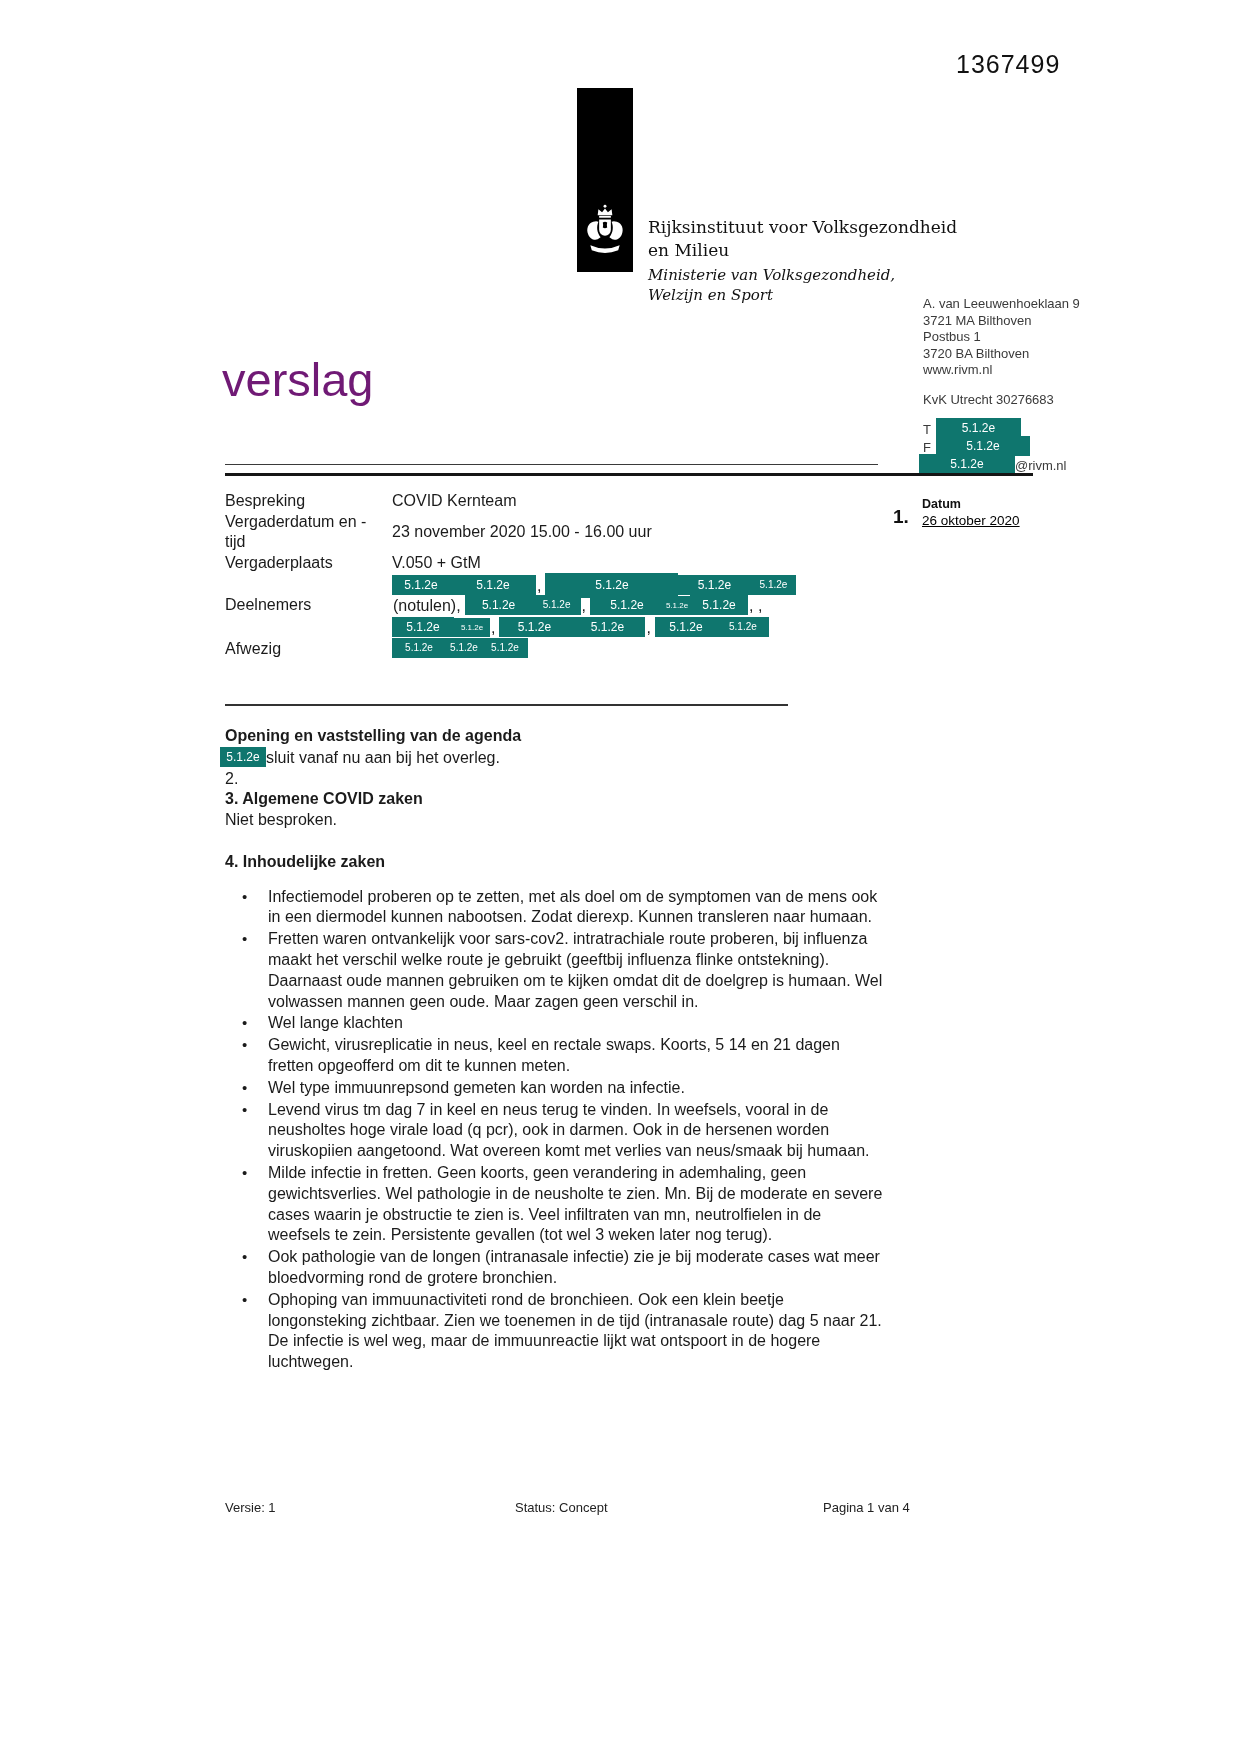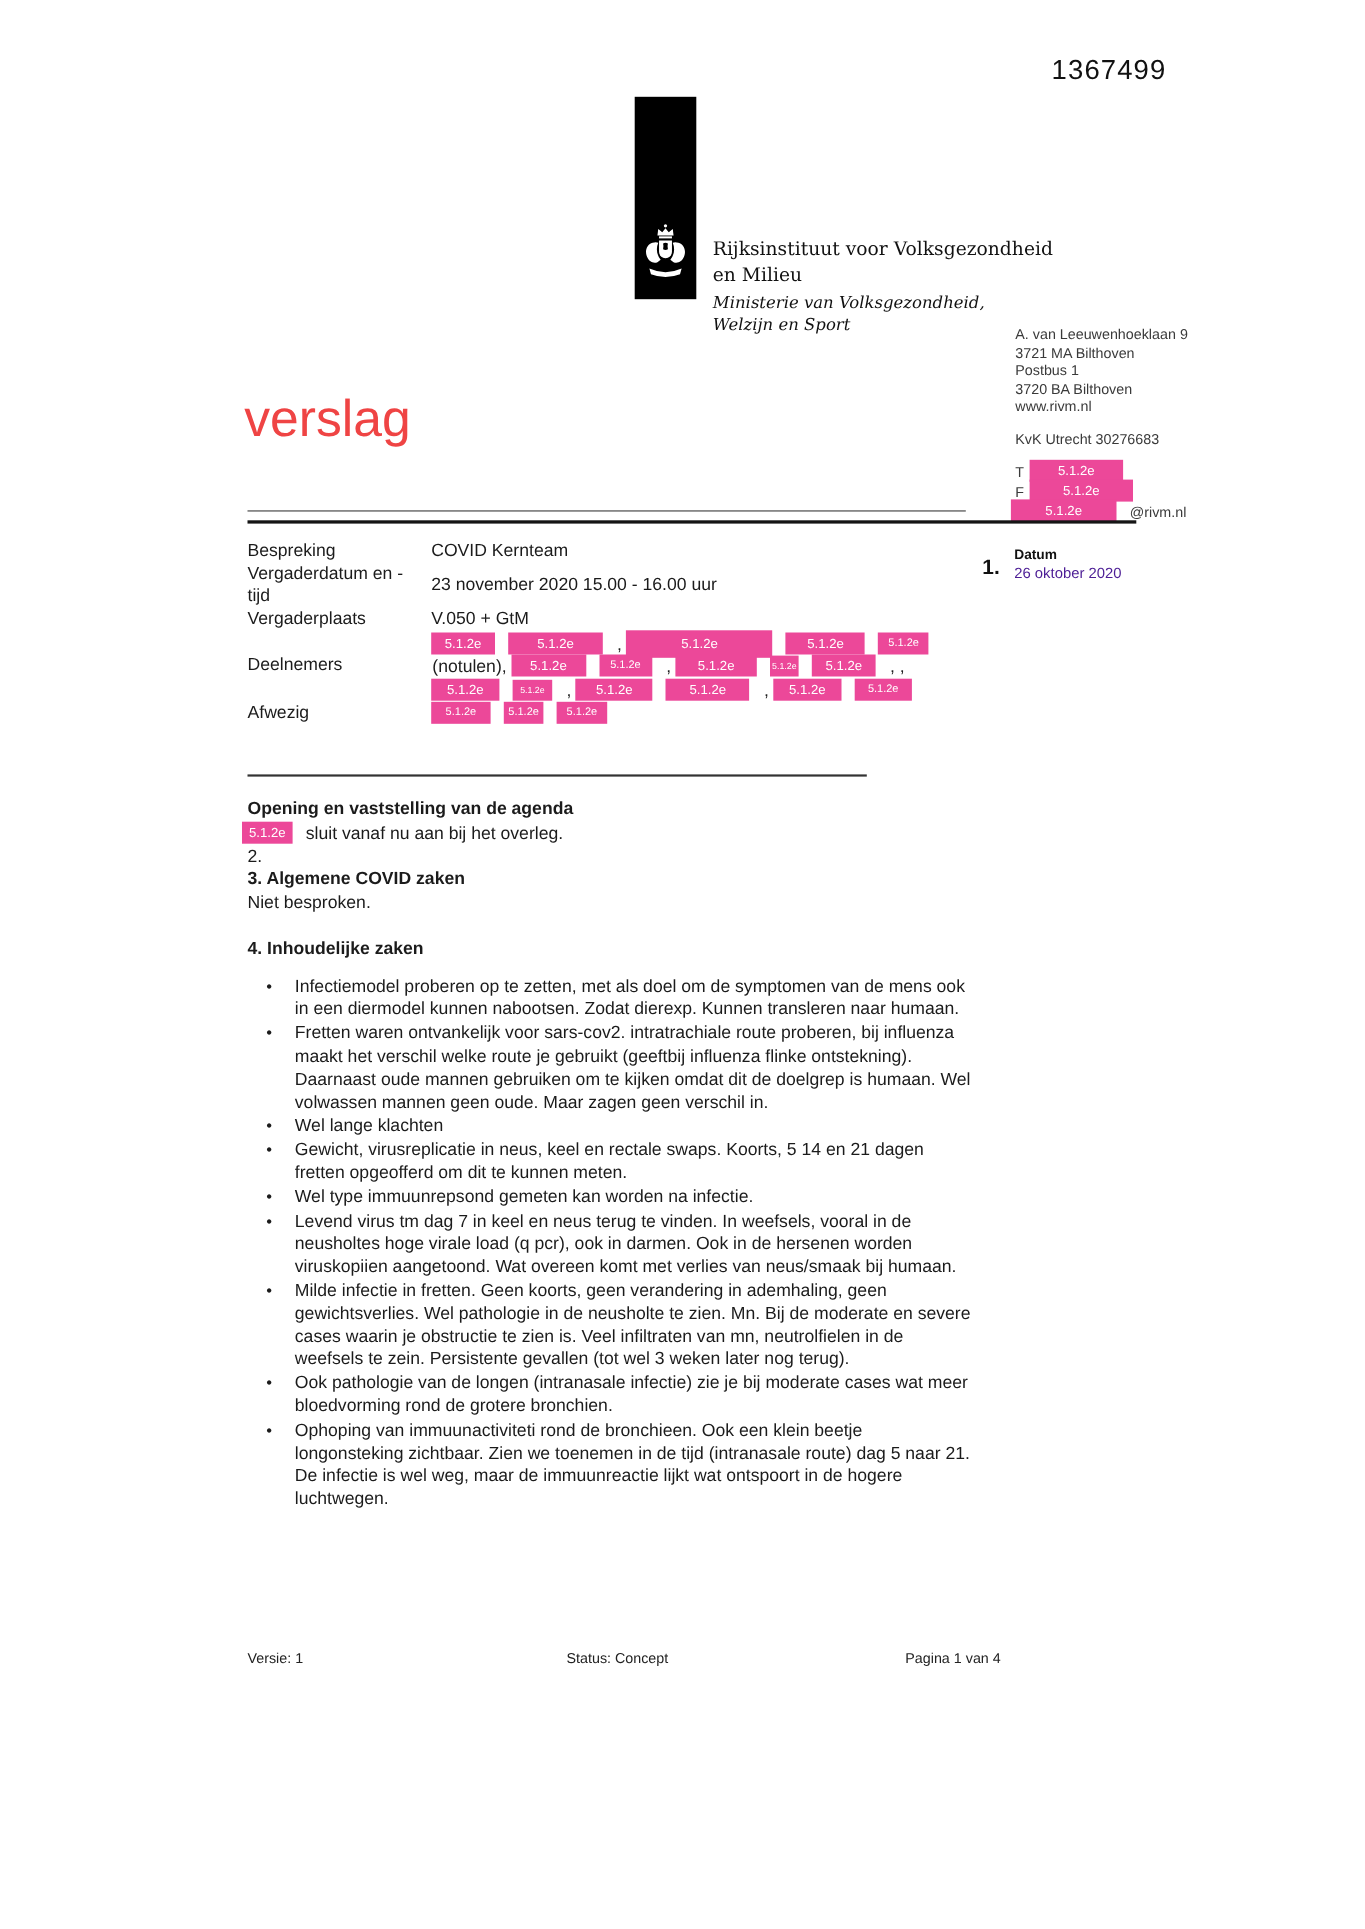--- a/index.html
+++ b/index.html
@@ -15,30 +15,30 @@
   .logo-text{position:absolute;left:648px;top:216px;width:330px;}
   .logo-org{font-family:"DejaVu Serif","Liberation Serif",serif;font-size:17px;line-height:23px;color:#111;}
   .logo-ministry{font-family:"DejaVu Serif","Liberation Serif",serif;font-style:italic;
                  font-size:15px;line-height:20px;color:#111;margin-top:3px;}
 
   
   .address{position:absolute;left:923px;top:296px;font-size:13px;line-height:16.5px;color:#3a3a3a;}
   .address .kvk{margin-top:13px;}
 
   
-  .page-title{position:absolute;left:222px;top:352px;font-size:47px;color:#ef4444;letter-spacing:0;}
+  .page-title{position:absolute;left:222px;top:352px;font-size:47px;color:#701a75;letter-spacing:0;}
 
   
   .contact{position:absolute;left:923px;top:418px;font-size:13px;color:#3a3a3a;}
   .contact-row{height:18px;margin-bottom:0;white-space:nowrap;}
   .contact-row .lbl{display:inline-block;width:13px;}
 
   
-  .redact{display:inline-block;background:#ec4899;color:#fff;font-size:12px;height:20px;line-height:20px;
-          text-align:center;vertical-align:-4px;margin-right:12px;overflow:hidden;}
+  .redact{display:inline-block;background:#0f766e;color:#fff;font-size:12px;height:20px;line-height:20px;
+          text-align:center;vertical-align:-4px;margin-right:0;overflow:hidden;}
   .redact.sm{font-size:10px;}
   .redact.xs{font-size:8px;height:19px;line-height:19px;}
   .redact.tall{height:25px;line-height:25px;vertical-align:-7px;}
   .tok-text{margin:0 4px 0 1px;color:#1d1d1d;}
 
   
   .rule{position:absolute;background:#222;}
   .rule-thin{left:225px;top:464px;width:653px;height:1px;background:#3a3a3a;}
   .rule-thick{left:225px;top:473px;width:808px;height:3px;background:#151515;}
   .rule-mid{left:225px;top:704px;width:563px;height:2px;background:#333;}
@@ -46,21 +46,21 @@
   
   .meta{position:absolute;left:225px;top:491px;width:650px;font-size:16px;line-height:20.5px;color:#1b1b1b;}
   .meta-row{display:flex;align-items:center;}
   .meta-label{width:167px;flex:none;}
   .meta-value{flex:1;}
   .tok-row{height:21.8px;white-space:nowrap;}
 
   
   .datum-number{position:absolute;left:893px;top:506px;font-size:19px;font-weight:bold;color:#111;}
   .datum-label{position:absolute;left:922px;top:497px;font-size:12.5px;font-weight:bold;color:#111;}
-  .datum-value{position:absolute;left:922px;top:513px;font-size:13.5px;color:#4c1d95;}
+  .datum-value{position:absolute;left:922px;top:513px;font-size:13.5px;color:#000000;text-decoration:underline;}
 
   
   .body{position:absolute;left:225px;top:726px;width:662px;font-size:16px;line-height:20.8px;color:#1b1b1b;}
   .body p,.body h3,.body h4{margin:0;padding:0;font-size:16px;}
   .h-opening{font-weight:bold;font-size:16.5px;margin-left:23px;}
   .item-2{margin-left:29px;}
   .h-num{font-weight:bold;font-size:16.5px;}
   .spacer20{height:20.8px;}
   .bullets{margin:14px 0 0 0;padding:0 0 0 43px;list-style:none;}
   .bullets li{position:relative;margin:0 0 1px 0;}

